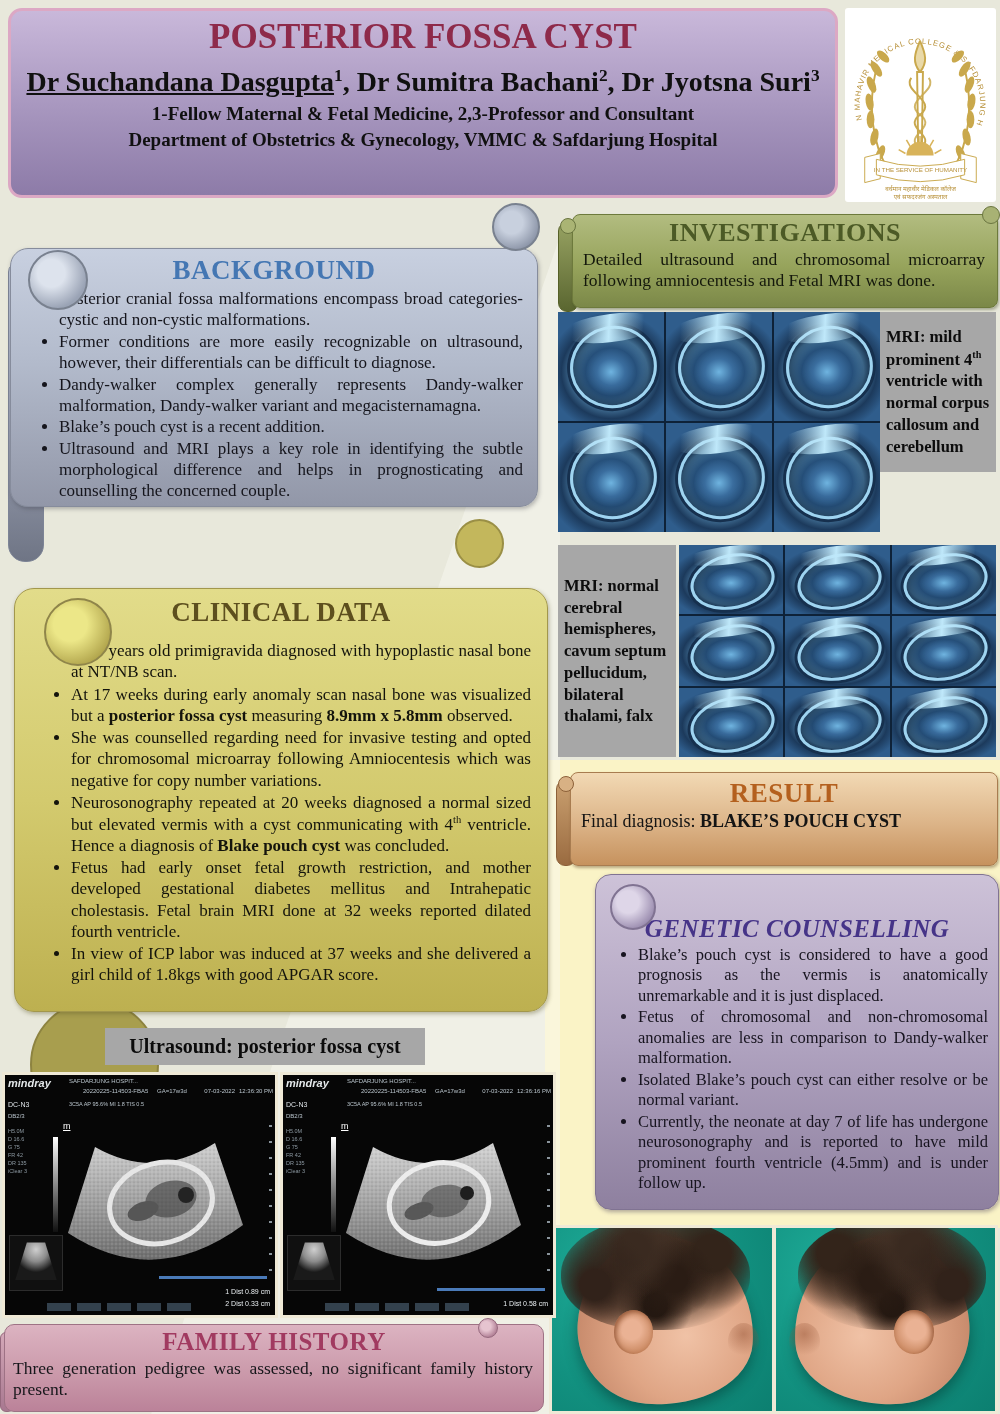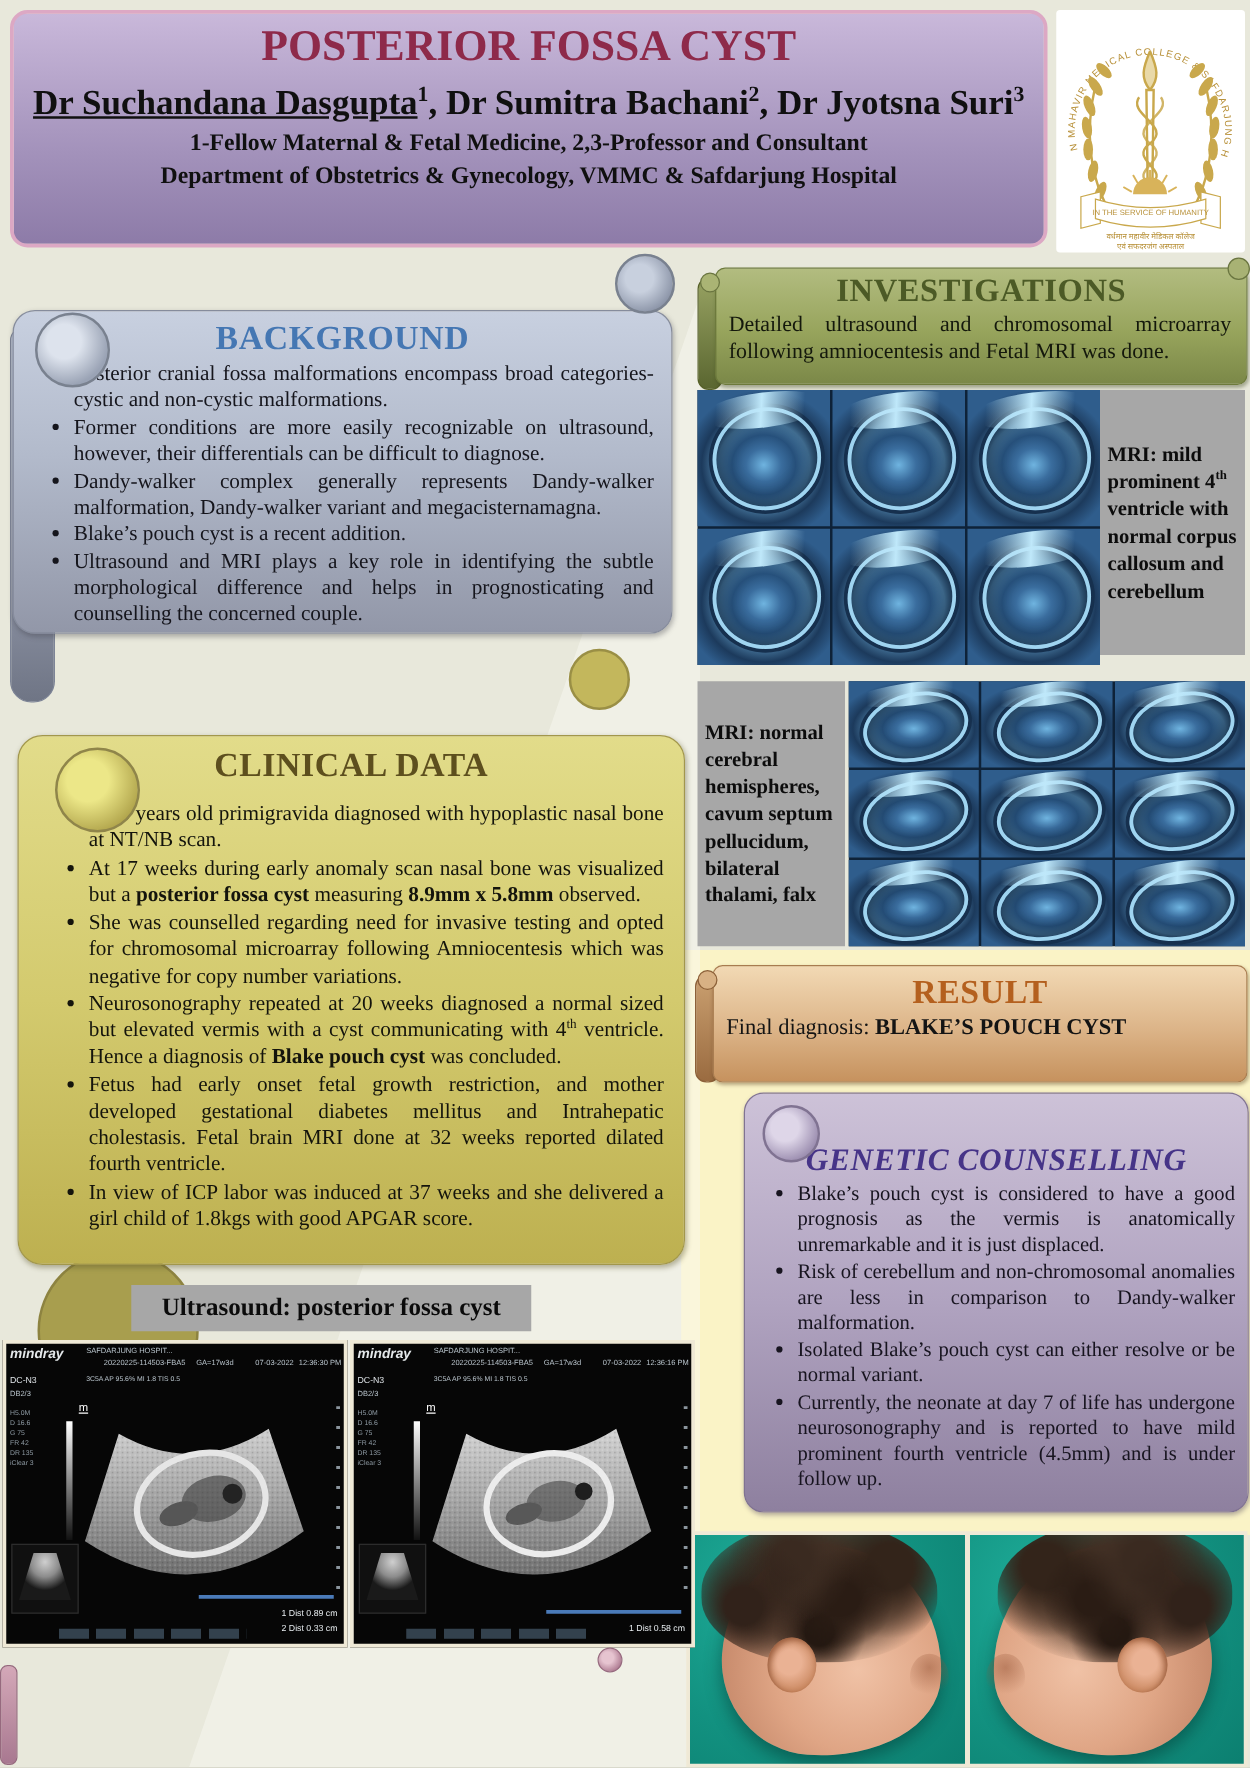--- a/index.html
+++ b/index.html
@@ -254,20 +254,25 @@
     </svg>
     <div class="thumb" style="left:4px;bottom:24px;"></div>
     <div class="abs" style="right:8px;bottom:24px;width:108px;height:3px;background:#4a7ab8;"></div>
     <span class="us-txt" style="right:5px;bottom:8px;font-size:7px;color:#e8edf0;">1 Dist  0.58 cm</span>
     <div class="abs" style="left:42px;bottom:4px;width:150px;height:8px;
                 background:repeating-linear-gradient(90deg,#33414d 0 24px,#060606 24px 30px);"></div>
   </div>
 
   <div class="abs" style="left:0;top:1332px;width:12px;height:78px;border-radius:6px;
               background:linear-gradient(#d4a8b8,#a87890);border:1px solid #96697e;z-index:2;"></div>
+  <div class="abs" style="left:4px;top:1324px;width:538px;height:86px;border-radius:10px;z-index:3;
+              background:linear-gradient(#dcb3c1 0%,#cb9aab 55%,#bb8299 100%);border:1px solid #9e7285;">
+    <div class="sec-title" style="margin-top:3px;font-size:25px;color:#a13a60;">FAMILY HISTORY</div>
+    <div style="margin:2px 10px 0 8px;font-size:17.5px;text-align:justify;color:#16161a;">Three generation pedigree was assessed, no significant family history present.</div>
+  </div>
   <div class="curl" style="left:478px;top:1318px;width:18px;height:18px;border:1px solid #96697e;z-index:4;
               background:radial-gradient(circle at 40% 40%, #e6c4d0 30%, #b07e94 75%);"></div>
 
   <div class="abs" style="left:558px;top:222px;width:18px;height:88px;border-radius:9px;
               background:linear-gradient(#97a262,#5a6630);border:1px solid #566028;"></div>
   <div class="curl" style="left:560px;top:218px;width:14px;height:14px;background:#aab474;border:1px solid #6a7540;z-index:2;"></div>
   <div class="abs" style="left:572px;top:214px;width:424px;height:92px;border-radius:8px;
               background:linear-gradient(#b2bc80 0%,#97a45c 55%,#7b8848 100%);
               border:1px solid #6d7a3c;box-shadow:1px 2px 3px rgba(60,70,30,.4);">
     <div class="sec-title" style="margin-top:3px;font-size:26px;color:#4c5a26;">INVESTIGATIONS</div>
@@ -277,21 +282,21 @@
 
   <div class="mri-grid" style="position:absolute;left:558px;top:312px;width:322px;height:220px;
               grid-template-columns:repeat(3,1fr);grid-template-rows:repeat(2,1fr);">
     <div class="mri"></div>
     <div class="mri"></div>
     <div class="mri"></div>
     <div class="mri"></div>
     <div class="mri"></div>
     <div class="mri"></div>
   </div>
-  <div class="abs" style="left:880px;top:312px;width:116px;height:212px;background:#a7a7a7;display:flex;align-items:center;">
+  <div class="abs" style="left:880px;top:312px;width:116px;height:160px;background:#a7a7a7;display:flex;align-items:center;">
     <div style="padding:4px 6px;font-size:16.5px;font-weight:bold;line-height:1.32;color:#0c0c0c;"><span>MRI: mild prominent 4</span><sup>th</sup><span> ventricle with normal corpus callosum and cerebellum</span></div>
   </div>
 
   <div class="abs" style="left:558px;top:545px;width:118px;height:212px;background:#a7a7a7;display:flex;align-items:center;">
     <div style="padding:4px 6px;font-size:16.5px;font-weight:bold;line-height:1.32;color:#0c0c0c;">MRI: normal cerebral hemispheres, cavum septum pellucidum, bilateral thalami, falx</div>
   </div>
   <div class="mri-grid" style="position:absolute;left:679px;top:545px;width:317px;height:212px;
               grid-template-columns:repeat(3,1fr);grid-template-rows:repeat(3,1fr);">
     <div class="mri"></div>
     <div class="mri"></div>
@@ -313,21 +318,21 @@
     <div class="sec-title" style="margin-top:5px;font-size:27px;color:#b4601e;">RESULT</div>
     <div style="margin:2px 12px 0 10px;font-size:18px;color:#141414;"><span>Final diagnosis: </span><span style="font-weight: bold;">BLAKE’S POUCH CYST</span></div>
   </div>
 
   <div class="abs" style="left:595px;top:874px;width:402px;height:334px;border-radius:16px;
               background:linear-gradient(#cdc2d8 0%,#b0a3c0 50%,#8e809f 100%);
               border:1px solid #807392;box-shadow:1px 2px 4px rgba(60,50,80,.4);">
     <div class="sec-title" style="margin-top:40px;font-size:25px;color:#463488;font-style:italic;">GENETIC COUNSELLING</div>
     <ul class="bul" style="margin:2px 10px 0 12px;font-size:16.5px;line-height:1.24;color:#17141f;">
         <li>Blake’s pouch cyst is considered to have a good prognosis as the vermis is anatomically unremarkable and it is just displaced.</li>
-        <li>Risk of cerebellum and non-chromosomal anomalies are less in comparison to Dandy-walker malformation.</li>
+        <li>Fetus of chromosomal and non-chromosomal anomalies are less in comparison to Dandy-walker malformation.</li>
         <li>Isolated Blake’s pouch cyst can either resolve or be normal variant.</li>
         <li>Currently, the neonate at day 7 of life has undergone neurosonography and  is reported to have mild prominent fourth ventricle (4.5mm) and is under follow up.</li>
       </ul>
   </div>
   <div class="curl" style="left:610px;top:884px;width:42px;height:42px;border:2px solid #807392;
               background:radial-gradient(circle at 38% 38%, #ded6e8 30%, #9c8eb0 75%);"></div>
 
   <div class="abs" style="left:549px;top:1225px;width:449px;height:189px;background:#efe9d6;padding:0;z-index:1;">
     <div class="baby" style="position:absolute;left:3px;top:3px;width:220px;height:183px;">
       <div class="inner">

